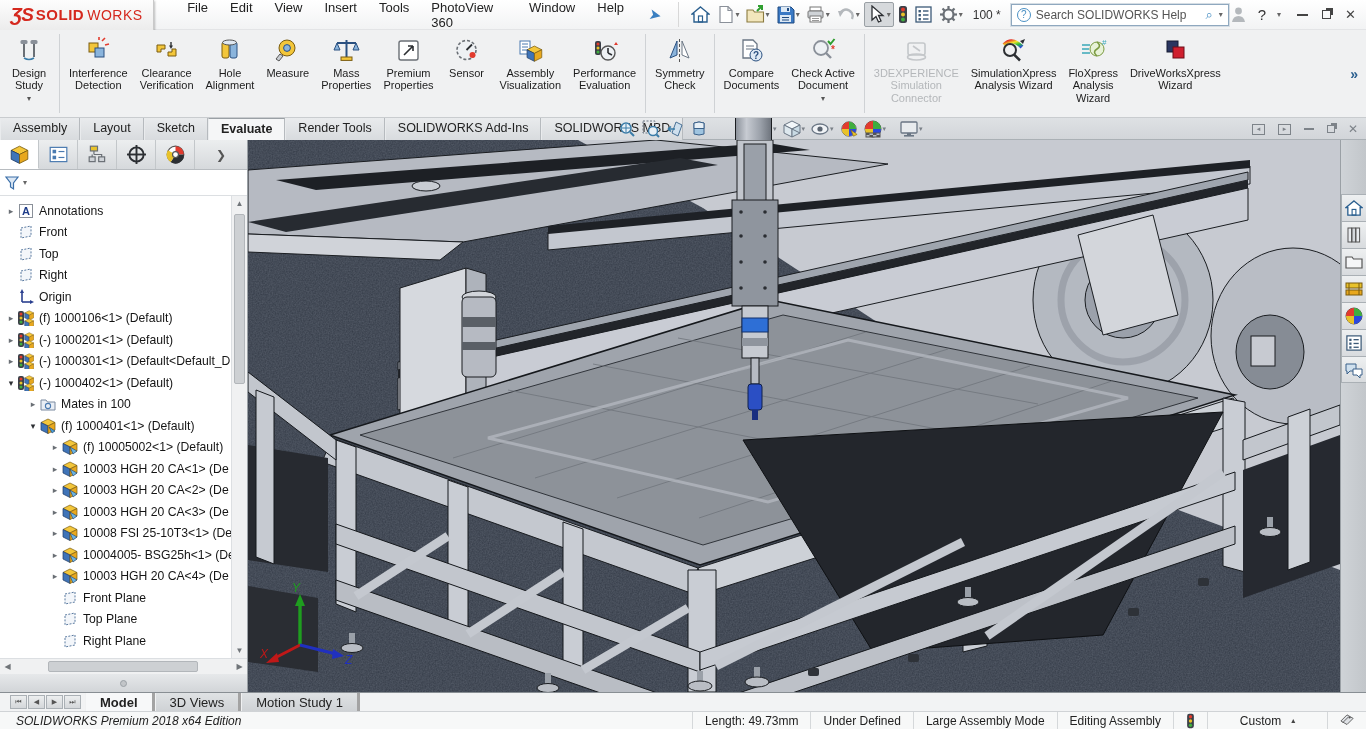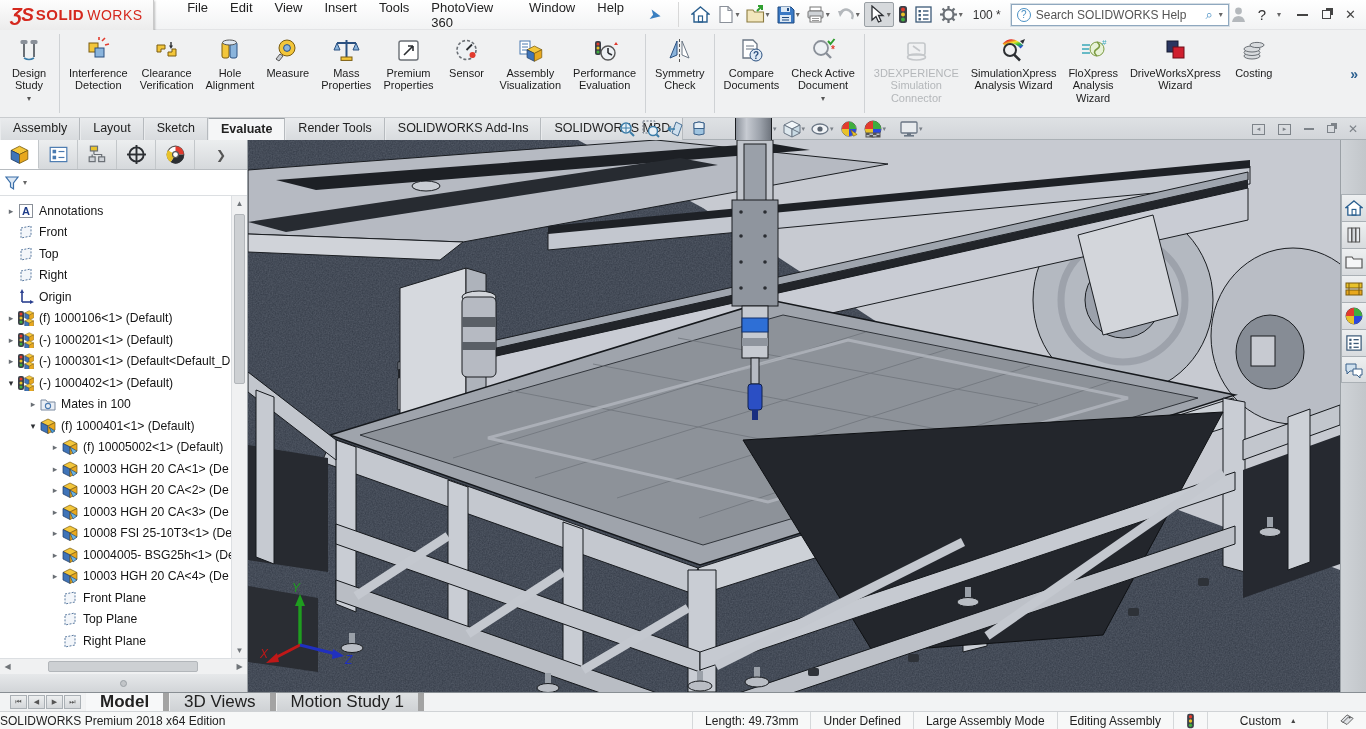--- a/index.html
+++ b/index.html
@@ -96,26 +96,26 @@
   .rstrip{position:absolute;right:0;top:0;width:26px;height:552px;background:linear-gradient(90deg,#cfd3d7,#c2c6ca);border-left:1px solid #9aa0a5;}
   .ricons{position:absolute;top:54px;left:0;width:26px;display:flex;flex-direction:column;}
   .ricon{width:26px;height:27px;display:flex;align-items:center;justify-content:center;border:1px solid #aab0b5;border-bottom:none;background:linear-gradient(#eef0f1,#d8dbde);}
   .ricon:last-child{border-bottom:1px solid #aab0b5;}
   .ricon svg{width:18px;height:18px;}
 
   
   .bottombar{position:absolute;left:0;top:692px;width:1366px;height:19px;background:#f2f3f4;border-top:1px solid #888e93;display:flex;align-items:stretch;}
   .navbtns{display:flex;align-items:center;gap:1px;padding:0 4px 0 10px;}
   .navb{width:17px;height:14px;background:linear-gradient(#eceeef,#d4d7da);border:1px solid #aab0b5;color:#555;font-size:7px;display:flex;align-items:center;justify-content:center;}
-  .btab{padding:2px 14px;font-size:17px;color:#222;background:linear-gradient(#dfe2e4,#cfd2d5);border-right:6px solid #a3a3a3;border-left:1px solid #f0f1f2;display:flex;align-items:center;}
+  .btab{padding:2px 14px;font-size:13px;color:#222;background:linear-gradient(#dfe2e4,#cfd2d5);border-right:3px solid #a3a3a3;border-left:1px solid #f0f1f2;display:flex;align-items:center;}
   .btab.active{background:#f7f8f9;font-weight:bold;}
 
   
   .statusbar{position:absolute;left:0;top:711px;width:1366px;height:18px;background:#f7f8f8;border-top:1px solid #d0d3d6;display:flex;align-items:center;font-size:12px;color:#222;}
-  .statusbar .edition{padding-left:0;}
+  .statusbar .edition{padding-left:16px;font-style:italic;}
   .statusbar .rgrp{margin-left:auto;display:flex;align-items:center;height:100%;padding-left:44px;}
   .scell{padding:0 12px;border-left:1px solid #d5d8da;height:100%;display:flex;align-items:center;white-space:nowrap;}
   .scaret{font-size:8px;color:#444;margin-left:10px;}
   .statusbar svg{width:14px;height:14px;}
 </style>
 </head>
 <body>
 
 <svg width="0" height="0" style="position:absolute">
 <defs>
@@ -637,31 +637,20 @@
 Analysis
 Wizard</span>
       </div>
       <div class="rbtn">
         <svg viewBox="0 0 27 27">
             <rect x="5" y="4" width="11" height="11" fill="#2a3560" stroke="#141a30"></rect>
             <rect x="11" y="10" width="11" height="11" fill="#cf1f2e" stroke="#6a0f18"></rect>
           </svg>
         <span class="lbl">DriveWorksXpress
 Wizard</span>
-      </div>
-      <div class="rbtn">
-        <svg viewBox="0 0 27 27">
-            <g stroke="#6a6f75" fill="#d8dbde">
-              <ellipse cx="12" cy="19" rx="8" ry="3"></ellipse>
-              <ellipse cx="12" cy="15.5" rx="8" ry="3"></ellipse>
-              <ellipse cx="12" cy="12" rx="8" ry="3"></ellipse>
-              <ellipse cx="17" cy="8" rx="7" ry="2.6"></ellipse>
-            </g>
-          </svg>
-        <span class="lbl">Costing</span>
       </div>
     </div>
     <span class="overflow">»</span>
   </div>
 
   <div class="cmdband">
     <div class="ctabs">
       <span class="ctab">Assembly</span>
       <span class="ctab">Layout</span>
       <span class="ctab">Sketch</span>

